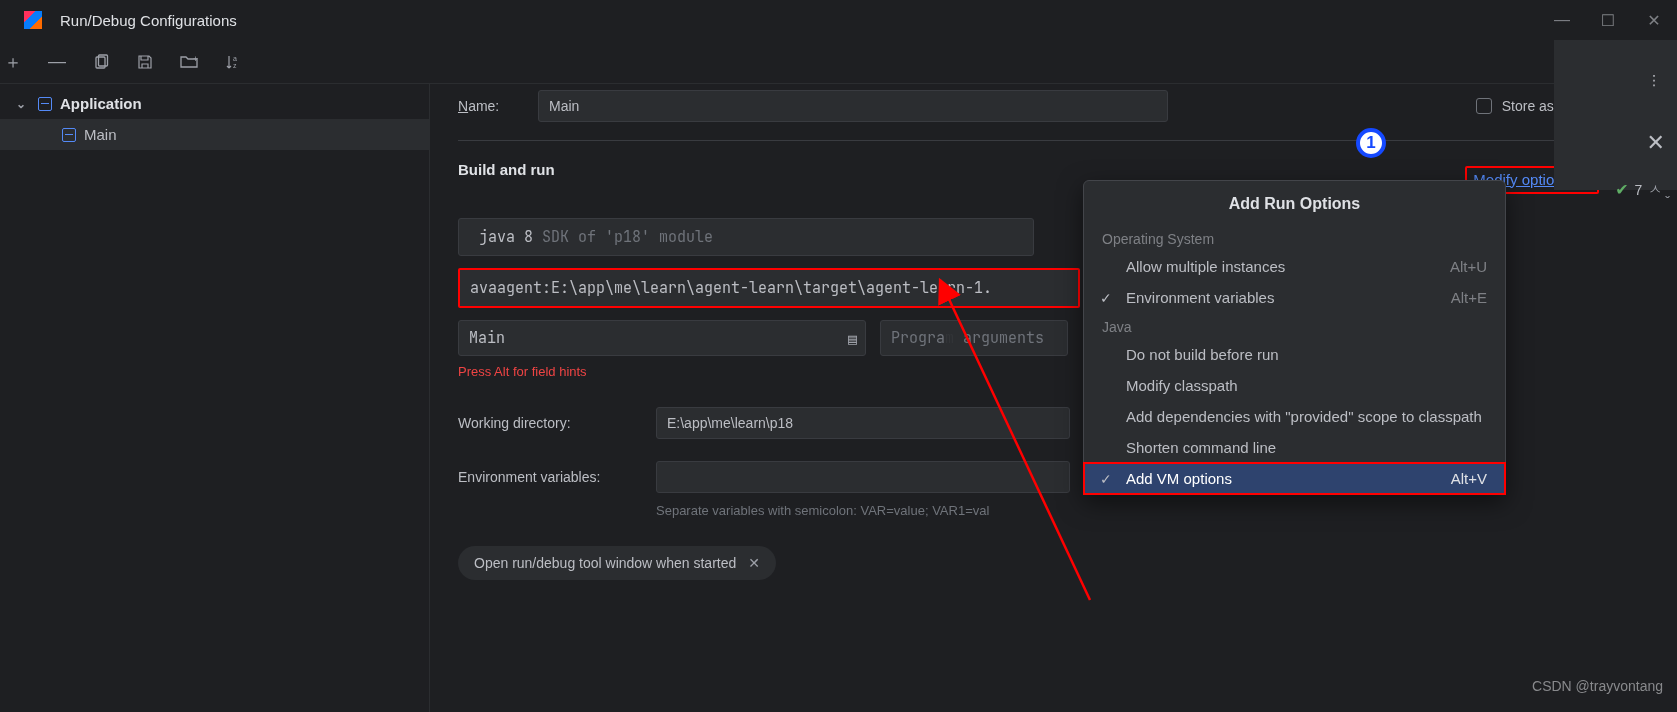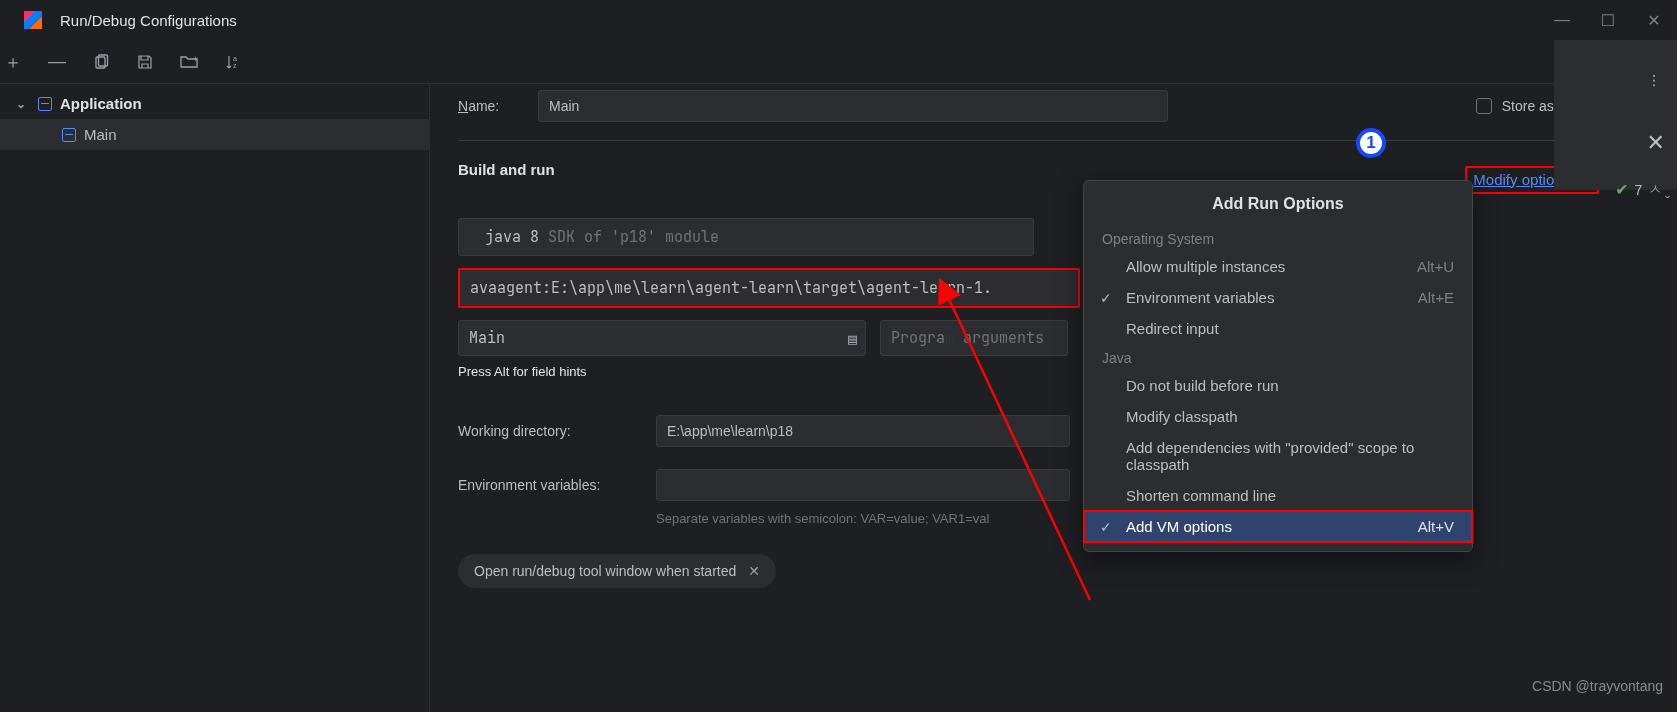--- a/index.html
+++ b/index.html
@@ -97,51 +97,51 @@
   .store-row { margin-left:auto; display:flex; align-items:center; gap:10px; color:#bcbec4; }
   .checkbox { width:16px;height:16px;border:1.5px solid #6f737a;border-radius:3px; }
   .gear { color:#6f737a; font-size:15px; margin-left:4px;}
   hr.sep { border:none; border-top:1px solid #393b40; margin: 0 0 20px 0; }
   .section-title { font-weight:600; color:#dfe1e5; font-size:15px; margin-bottom:20px; }
   .modify-link { color:#548af7; text-decoration:underline; cursor:pointer; font-size:15px;}
   .modify-row { display:flex; align-items:center; margin-bottom:20px; }
   .shortcut { color:#6f737a; margin-left:14px; }
   .redbox { border:2.5px solid #ff0000; border-radius:2px; }
   .sdk-row { display:flex; gap:10px; margin-bottom:12px; }
-  .sdk-input { width:576px; padding:8px 26px; }
+  .sdk-input { width:576px; padding:8px 20px; }
   .sdk-input .j8 { color:#bcbec4; }
   .sdk-input .hint { color:#6f737a; }
   .vm-row { margin-bottom:12px; }
   .vm-input { width:622px; padding:8px 10px; }
   .split-row { display:flex; gap:14px; margin-bottom:8px; }
   .main-class { width:408px; position:relative; }
   .expand-icon { position:absolute; right:8px; top:8px; color:#9da0a8; }
   .prog-args { flex:1; max-width:188px; color:#6f737a; }
-  .hint-text { color:#e5e5e5; font-size:13px; margin-bottom:36px; }
+  .hint-text { color:#ef4444; font-size:13px; margin-bottom:28px; }
   .form-row { display:flex; align-items:center; margin-bottom:22px; }
   .form-label { width:198px; }
   .wd-input, .env-input { width:414px; }
   .env-hint { color:#6f737a; font-size:13px; margin-left:198px; margin-top:-12px; margin-bottom:28px;}
   .chip {
     display:inline-flex; align-items:center; gap:12px;
     background:#2b2d30; padding:9px 16px; border-radius:18px;
     color:#bcbec4; font-size:14px;
   }
   .chip .x { color:#9da0a8; font-size:14px;}
   
   .dropdown {
     position:absolute;
     top:180px; left:1083px;
-    width:390px;
+    width:423px;
     background:#2b2d30;
     border:1px solid #43454a;
     border-radius:6px;
     box-shadow:0 8px 24px rgba(0,0,0,.5);
     z-index:50;
-    padding-bottom:9px;
+    padding-bottom:0;
   }
   .dd-title { text-align:center; font-weight:600; color:#dfe1e5; padding:14px 0 12px; font-size:16px;}
   .dd-cat { color:#7e8085; padding:6px 18px 4px; font-size:14px; }
   .dd-item { display:flex; align-items:center; padding:7px 18px 7px 18px; font-size:15px; color:#bcbec4; position:relative;}
   .dd-item .lbl { flex:1; margin-left:24px;}
   .dd-item .sc { color:#7e8085; }
   .dd-item .chk { position:absolute; left:16px; color:#bcbec4; font-size:14px;}
   .dd-item.selected { background:#2e436e; color:#fff; }
   .dd-item.selected.red { outline:2.5px solid #ff0000; outline-offset:-1px; }
   
@@ -294,23 +294,20 @@
   <div class="dd-cat">Operating System</div>
   <div class="dd-item">
       <span class="lbl">Allow multiple instances</span>
       <span class="sc">Alt+U</span>
     </div>
   <div class="dd-item">
       <span class="chk">✓</span>
       <span class="lbl">Environment variables</span>
       <span class="sc">Alt+E</span>
     </div>
-  <div class="dd-item">
-      <span class="lbl">Redirect input</span>
-    </div>
 
   <div class="dd-cat">Java</div>
   <div class="dd-item">
       <span class="lbl">Do not build before run</span>
     </div>
   <div class="dd-item">
       <span class="lbl">Modify classpath</span>
     </div>
   <div class="dd-item">
       <span class="lbl">Add dependencies with "provided" scope to classpath</span>

